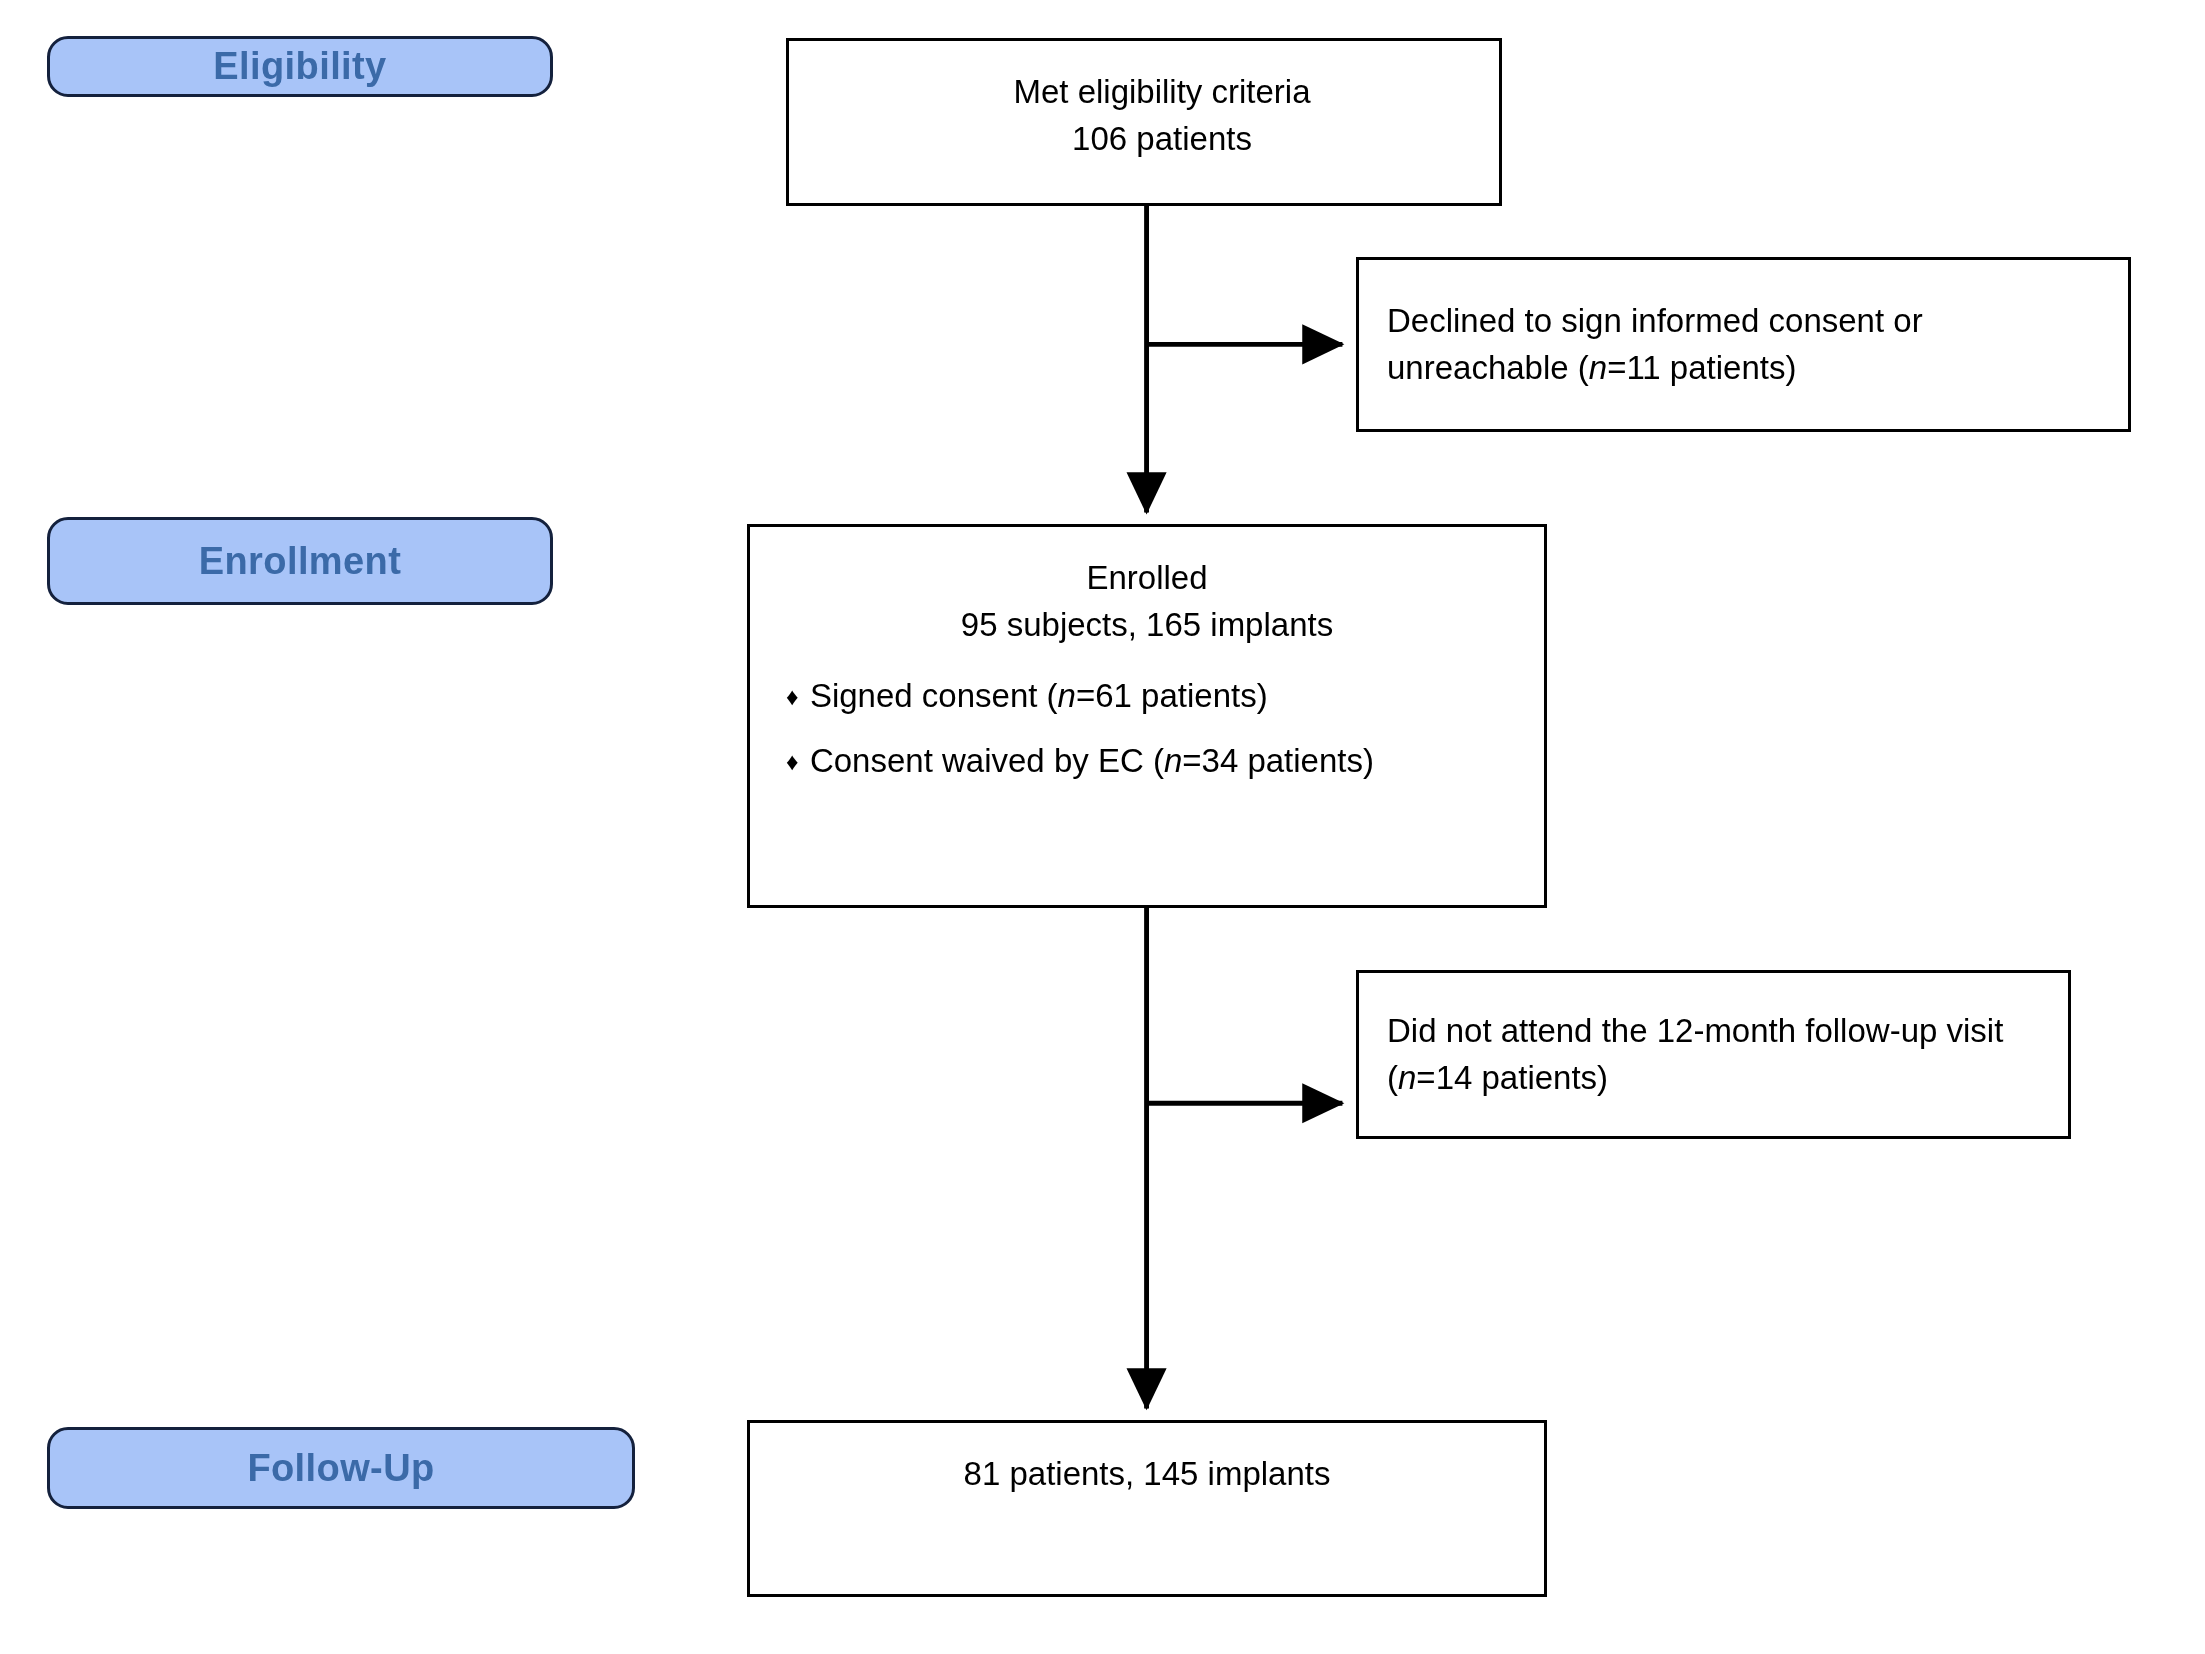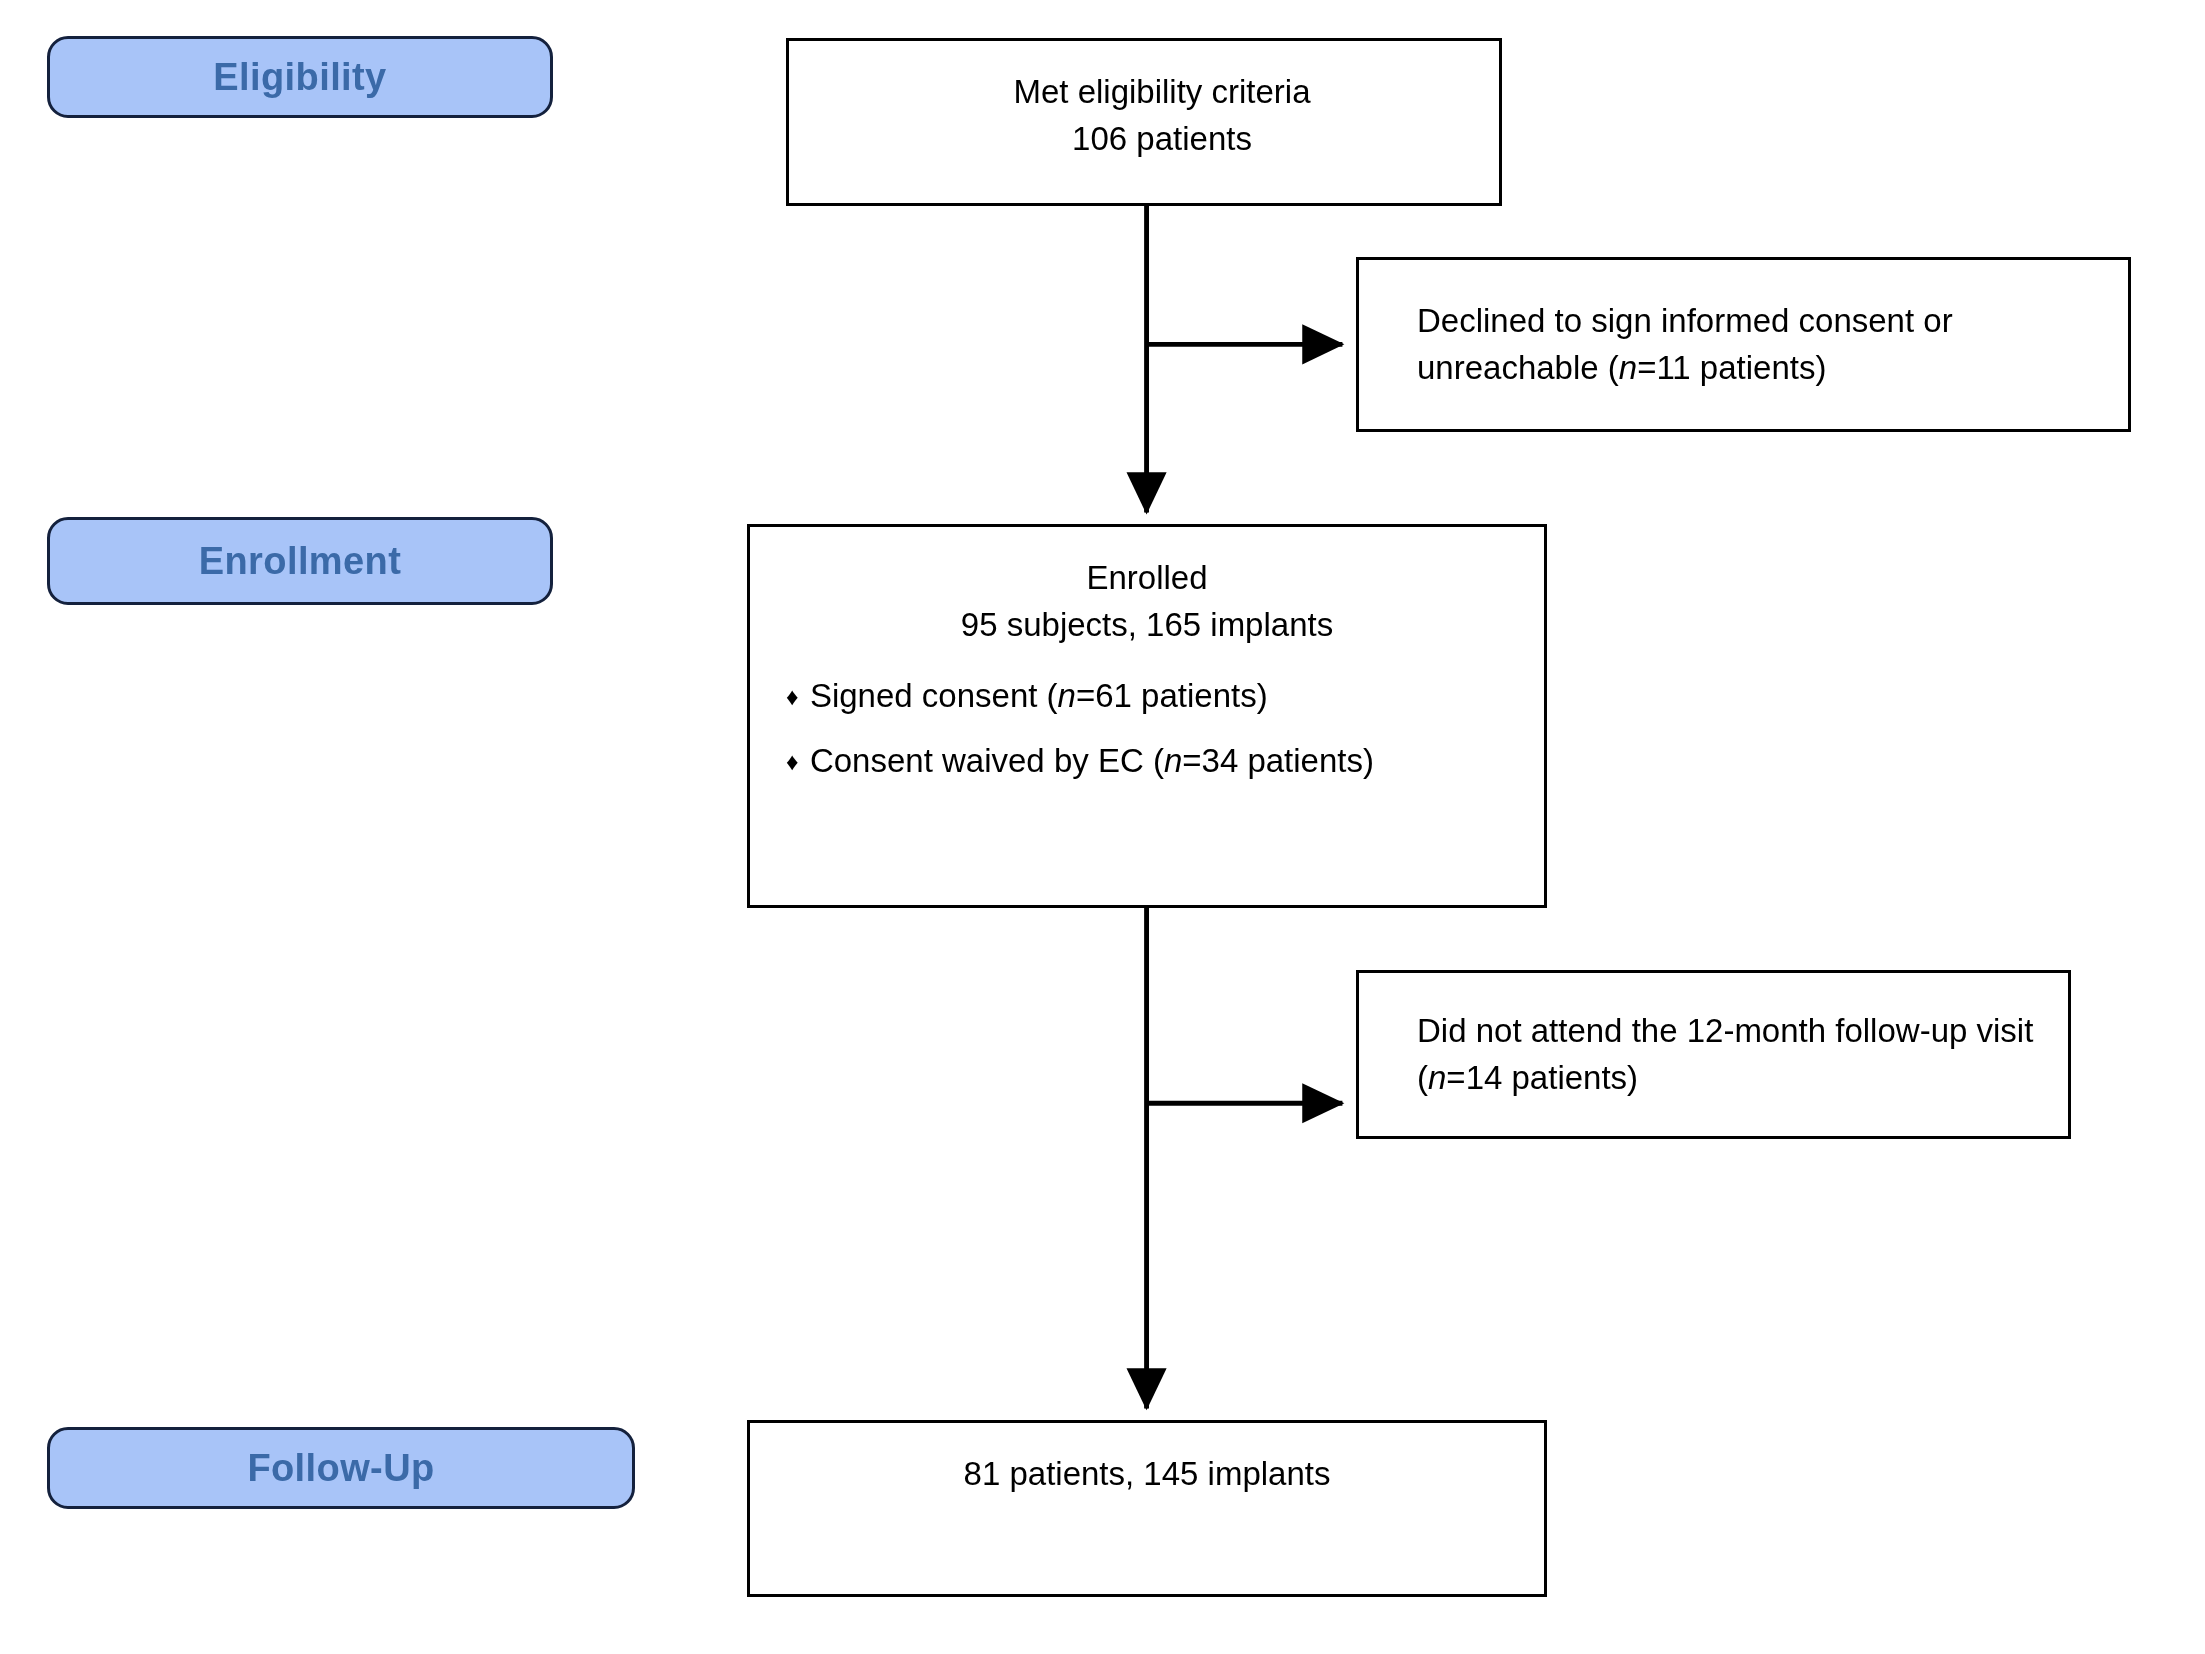--- a/index.html
+++ b/index.html
@@ -79,21 +79,20 @@
   .box-inner.top-pad {
     justify-content: flex-start;
     padding-top: 28px;
   }
   .line {
     display: block;
     white-space: nowrap;
   }
   .line.wrap {
     white-space: normal;
-    margin-left: 30px;
   }
   .italic-n {
     font-style: italic;
   }
 
   
   .bullet-list {
     width: 100%;
     margin: 0;
     padding: 0;
@@ -131,21 +130,21 @@
 
     <path d="M1405,252 L1405,628" fill="none" stroke="#000000" stroke-width="6" marker-end="url(#arrowhead)"></path>
 
     <path d="M1405,422 L1645,422" fill="none" stroke="#000000" stroke-width="6" marker-end="url(#arrowhead)"></path>
 
     <path d="M1405,1013 L1405,1726" fill="none" stroke="#000000" stroke-width="6" marker-end="url(#arrowhead)"></path>
 
     <path d="M1405,1352 L1645,1352" fill="none" stroke="#000000" stroke-width="6" marker-end="url(#arrowhead)"></path>
   </svg>
 
-  <div class="stage-pill" style="left:47px; top:36px; width:506px; height:82px;">
+  <div class="stage-pill" style="left:47px; top:36px; width:506px; height:61px;">
     <span>Eligibility</span>
   </div>
 
   <div class="stage-pill" style="left:47px; top:517px; width:506px; height:88px;">
     <span>Enrollment</span>
   </div>
 
   <div class="stage-pill" style="left:47px; top:1427px; width:588px; height:82px;">
     <span>Follow-Up</span>
   </div>

